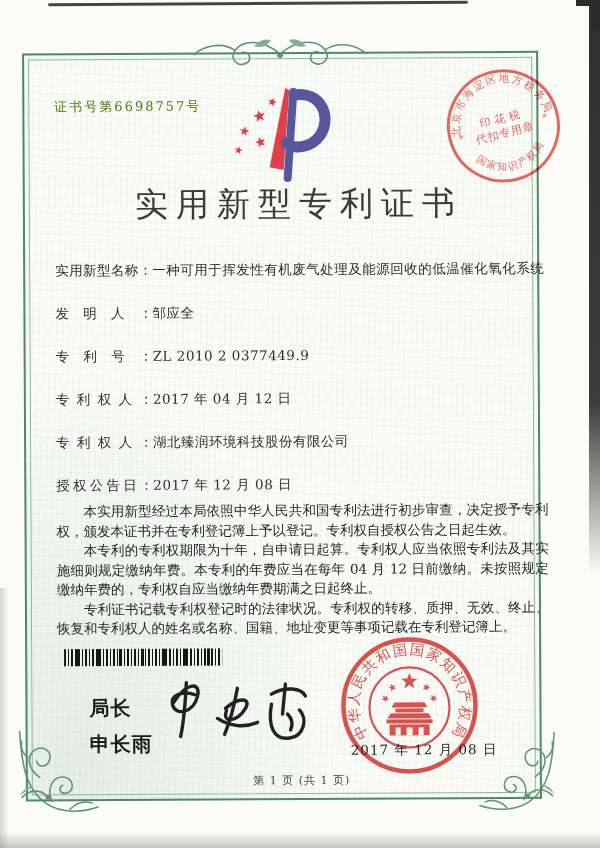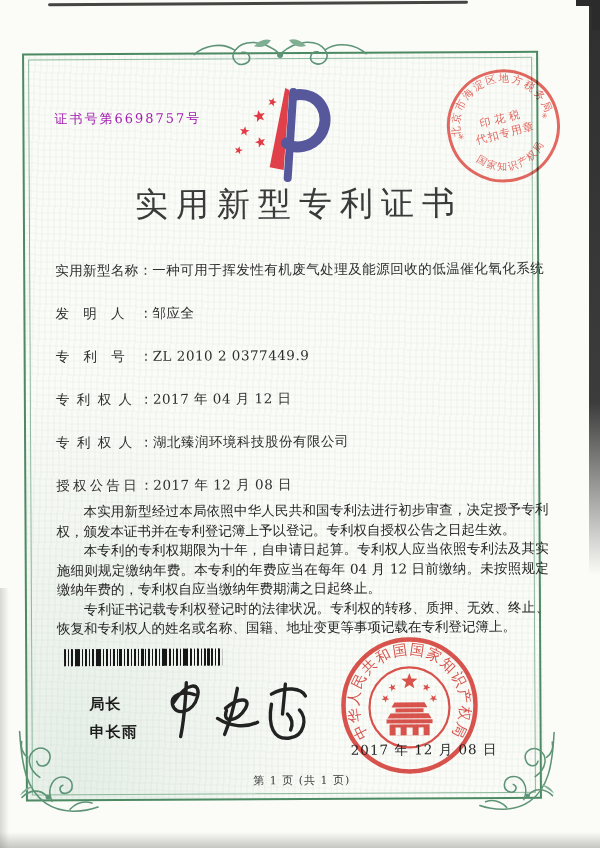--- a/index.html
+++ b/index.html
@@ -27,21 +27,21 @@
   }
 
   
   .border-outer{left:24px;top:52px;width:516px;height:748px;border:2px solid #4c8a63;box-sizing:border-box;}
   .border-inner{left:30px;top:58px;width:504px;height:736px;border:1px solid #8cb89d;box-sizing:border-box;}
   .flourish-top{left:194px;top:36px;width:176px;height:34px;}
   .flourish-bl{left:8px;top:726px;width:90px;height:92px;}
   .flourish-br{left:474px;top:730px;width:90px;height:88px;transform:scaleX(-1);}
 
   
-  .cert-no{left:56px;top:109px;font-size:13px;letter-spacing:2px;color:#a21caf;}
+  .cert-no{left:56px;top:97px;font-size:13px;letter-spacing:2px;color:#4d7c0f;}
   .logo{left:224px;top:84px;width:112px;height:104px;}
   .tax-stamp{left:446px;top:68px;width:118px;height:118px;transform:rotate(-14deg);opacity:.9;mix-blend-mode:multiply;}
   .title{left:0;width:600px;top:182px;text-align:center;font-size:33px;letter-spacing:8px;color:#3a3a3a;font-weight:500;}
 
   
   .fields{left:56px;top:261px;width:494px;font-size:13.5px;color:#2e2e2e;}
   .frow{height:18px;margin-bottom:25px;white-space:nowrap;}
   .flabel{display:inline-block;width:97px;text-align:justify;text-align-last:justify;vertical-align:top;}
   .fvalue{letter-spacing:.5px;}
 
@@ -49,21 +49,21 @@
   .body-text{left:56px;top:501px;width:492px;font-size:13.5px;line-height:19.5px;color:#262626;text-align:justify;}
   .body-text p{margin:0;text-indent:2em;}
 
   
   .barcode{left:63px;top:648px;width:158px;height:17px;
     background:
       repeating-linear-gradient(90deg,#161616 0 1.5px,rgba(0,0,0,0) 1.5px 3.5px),
       repeating-linear-gradient(90deg,#161616 0 1px,rgba(0,0,0,0) 1px 7px),
       repeating-linear-gradient(90deg,rgba(0,0,0,0) 0 11px,#161616 11px 13.5px,rgba(0,0,0,0) 13.5px 22px);
   }
-  .signer{left:88px;top:694px;font-family:"DejaVu Sans","Liberation Sans",sans-serif;font-weight:bold;font-size:15px;color:#1c1c1c;}
+  .signer{left:88px;top:694px;font-family:"DejaVu Sans","Liberation Sans",sans-serif;font-weight:bold;font-size:20px;color:#1c1c1c;}
   .signer div{margin-bottom:9px;letter-spacing:1px;}
   .signature-svg{left:146px;top:664px;width:180px;height:108px;}
   .official-seal{left:336px;top:634px;width:144px;height:144px;mix-blend-mode:multiply;opacity:.93;}
   .seal-date{left:349px;top:742px;font-size:13.5px;color:#1f1f1f;letter-spacing:1px;}
   .footer{left:0;width:600px;top:773px;text-align:center;font-size:11px;color:#3e3e3e;letter-spacing:1px;}
 
   svg text{font-family:"DejaVu Serif","Liberation Serif",serif;}
 </style>
 </head>
 <body>

